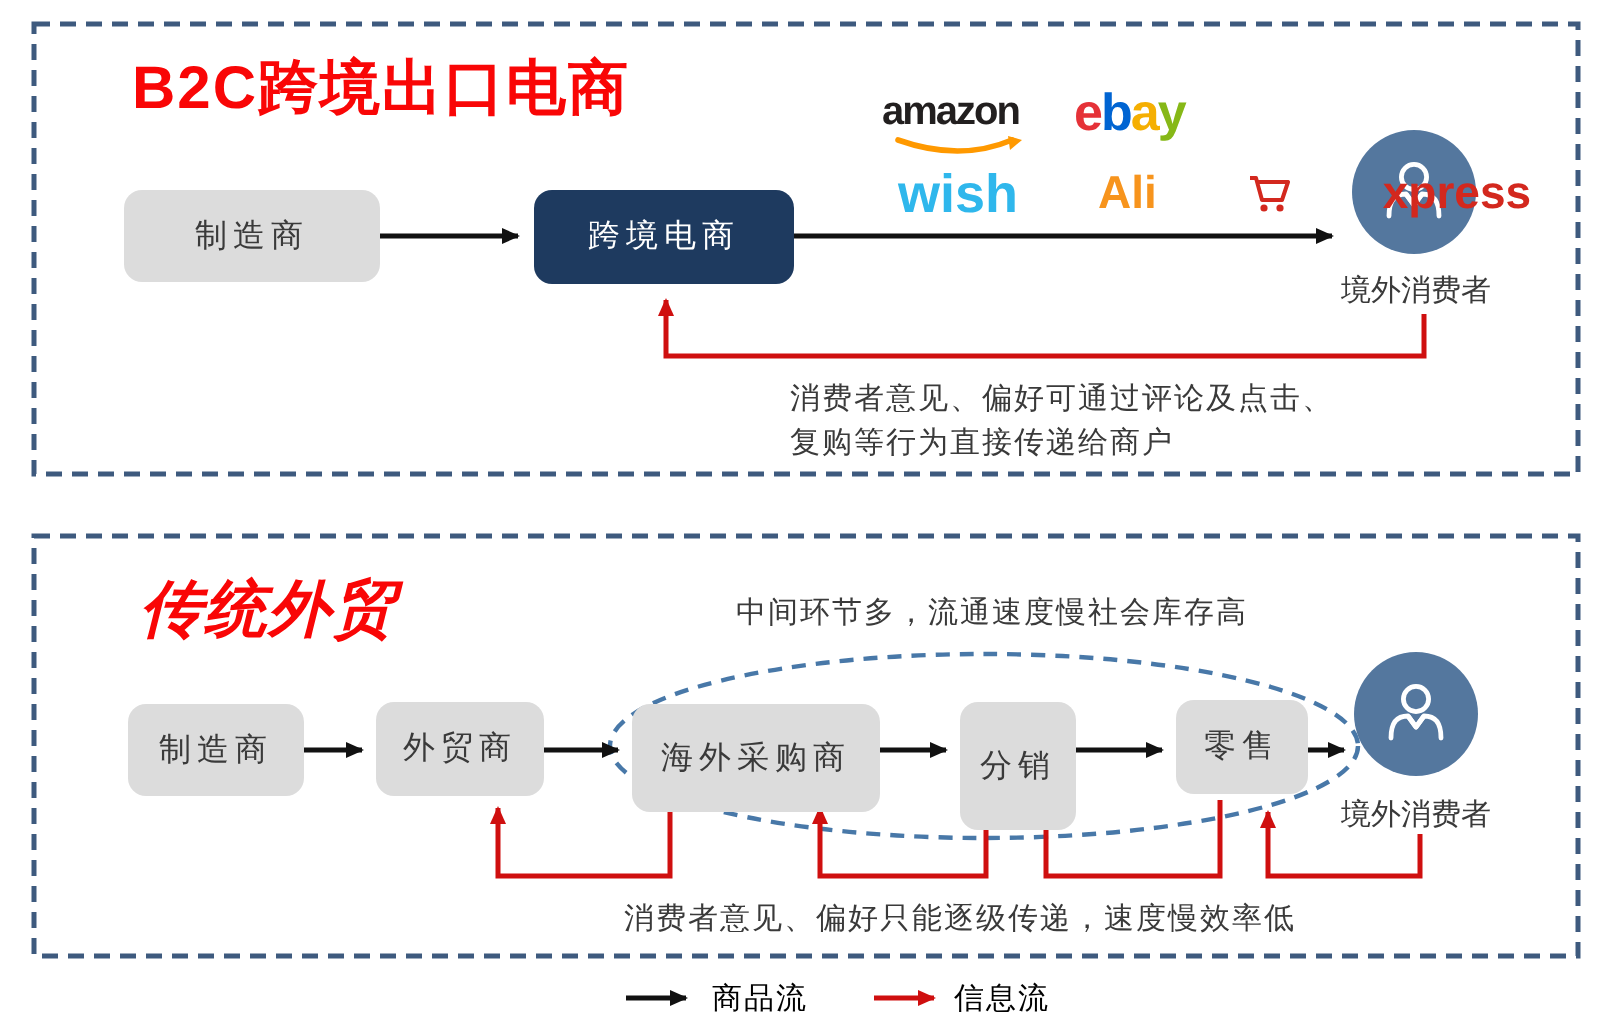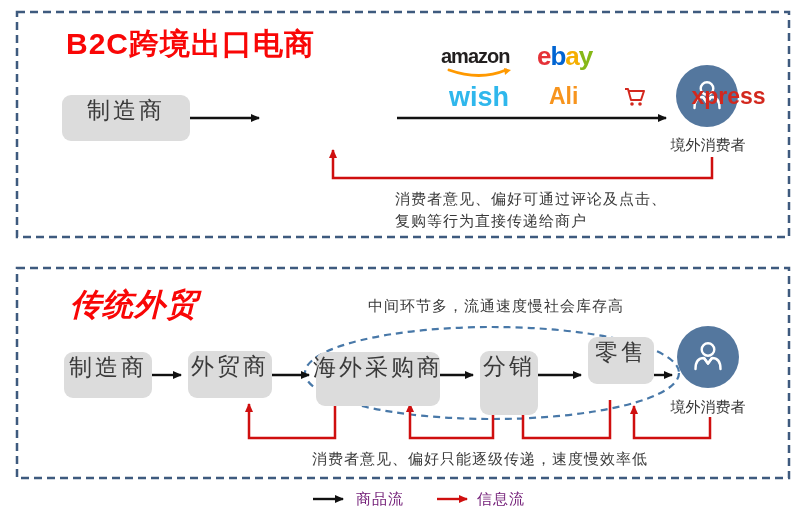--- a/index.html
+++ b/index.html
@@ -6,41 +6,41 @@
   #stage{
     position:relative;width:807px;height:515px;background:#ffffff;overflow:hidden;
     font-family:"Liberation Sans","DejaVu Sans",sans-serif;color:#333;
   }
   #overlay{position:absolute;left:0;top:0;z-index:1;pointer-events:none;}
   .abs{position:absolute;z-index:3;}
   .panel-title{font-weight:bold;color:#f90606;letter-spacing:1px;white-space:nowrap;}
   .t1{left:66px;top:24px;font-size:30px;}
   .t2{left:70px;top:284px;font-size:31px;font-style:italic;}
   .node{
-    position:absolute;z-index:2;display:flex;align-items:flex-start;justify-content:center;
-    background:#dcdcdc;border-radius:9px;font-size:23px;letter-spacing:3px;color:#3a3a3a;
+    position:absolute;z-index:2;display:flex;align-items:center;justify-content:center;
+    background:#dcdcdc;border-radius:9px;font-size:16px;letter-spacing:3px;color:#3a3a3a;
     white-space:nowrap;
   }
   .node.navy{background:#1e3a5f;color:#ffffff;}
   .annot{font-size:15px;letter-spacing:1px;color:#3a3a3a;white-space:nowrap;}
   .center{text-align:center;}
   .circle{
     position:absolute;z-index:2;width:62px;height:62px;border-radius:50%;
     background:#54779e;display:flex;align-items:center;justify-content:center;
   }
   .logo{position:absolute;z-index:3;white-space:nowrap;}
   .amazon-word{font-size:20px;font-weight:bold;color:#221f1f;letter-spacing:-1px;line-height:1;}
   .amazon-swoosh{position:absolute;left:5px;top:21px;}
   .ebay-word{font-size:26px;font-weight:bold;letter-spacing:-1px;line-height:1;}
   .ebay-e{color:#e53238;} .ebay-b{color:#0064d2;} .ebay-a{color:#f5af02;} .ebay-y{color:#86b817;}
   .wish-word{font-size:27px;font-weight:bold;color:#2fb7ec;line-height:1;letter-spacing:0px;margin-left:11px;}
   .alix{display:flex;align-items:center;gap:44px;}
   .alix .ali{font-size:23px;font-weight:bold;color:#f7941d;line-height:1;}
   .alix .xpress{font-size:23px;font-weight:bold;color:#d3281e;line-height:1;}
-  .legend-label{font-size:15px;letter-spacing:1px;color:#701a75;}
+  .legend-label{font-size:15px;letter-spacing:1px;color:#000000;}
 </style>
 </head>
 <body>
 
 <div id="stage">
 
   <svg id="overlay" width="807" height="515" viewBox="0 0 807 515">
     <defs>
       <marker id="ab" markerWidth="11" markerHeight="9" refX="8" refY="4" orient="auto" markerUnits="userSpaceOnUse">
         <path d="M0,0 L9,4 L0,8 Z" fill="#111111"></path>
@@ -74,20 +74,23 @@
     <line x1="313" y1="499" x2="343" y2="499" stroke="#111111" stroke-width="2.4" marker-end="url(#ab)"></line>
     <line x1="437" y1="499" x2="467" y2="499" stroke="#cf0f0f" stroke-width="2.4" marker-end="url(#ar)"></line>
   </svg>
 
   <div class="abs panel-title t1">B2C跨境出口电商</div>
 
   <div class="node" style="left:62px;top:95px;width:128px;height:46px;">
     <span>制造商</span>
   </div>
 
+  <div class="node navy" style="left:267px;top:95px;width:130px;height:47px;">
+    <span>跨境电商</span>
+  </div>
 
   <div class="logo" style="left:441px;top:46px;">
     <div class="amazon-word">amazon</div>
     <svg class="amazon-swoosh" width="68" height="15">
       <path d="M3,3 Q34,14 60,3" stroke="#ff9900" stroke-width="2.8" fill="none" stroke-linecap="round"></path>
       <path d="M58,1 L65,3 L59,8 Z" fill="#ff9900"></path>
     </svg>
   </div>
 
   <div class="logo ebay-word" style="left:537px;top:43px;">
@@ -134,21 +137,21 @@
   </div>
 
   <div class="node" style="left:316px;top:352px;width:124px;height:54px;">
     <span>海外采购商</span>
   </div>
 
   <div class="node" style="left:480px;top:351px;width:58px;height:64px;">
     <span>分销</span>
   </div>
 
-  <div class="node" style="left:588px;top:337px;width:66px;height:47px;">
+  <div class="node" style="left:588px;top:350px;width:66px;height:47px;">
     <span>零售</span>
   </div>
 
   <div class="circle" style="left:677px;top:326px;">
     <svg width="40" height="40" viewBox="0 0 40 40">
       <circle cx="20" cy="12.5" r="6.3" fill="none" stroke="#ffffff" stroke-width="2.4"></circle>
       <path d="M7.5,32 C7.5,23.5 11,21 16,21 L20,26.5 L24,21 C29,21 32.5,23.5 32.5,32" fill="none" stroke="#ffffff" stroke-width="2.4" stroke-linecap="round" stroke-linejoin="round"></path>
       <path d="M16,21 L20,26.5 L24,21" fill="none" stroke="#ffffff" stroke-width="2.4" stroke-linejoin="round"></path>
     </svg>
   </div>

